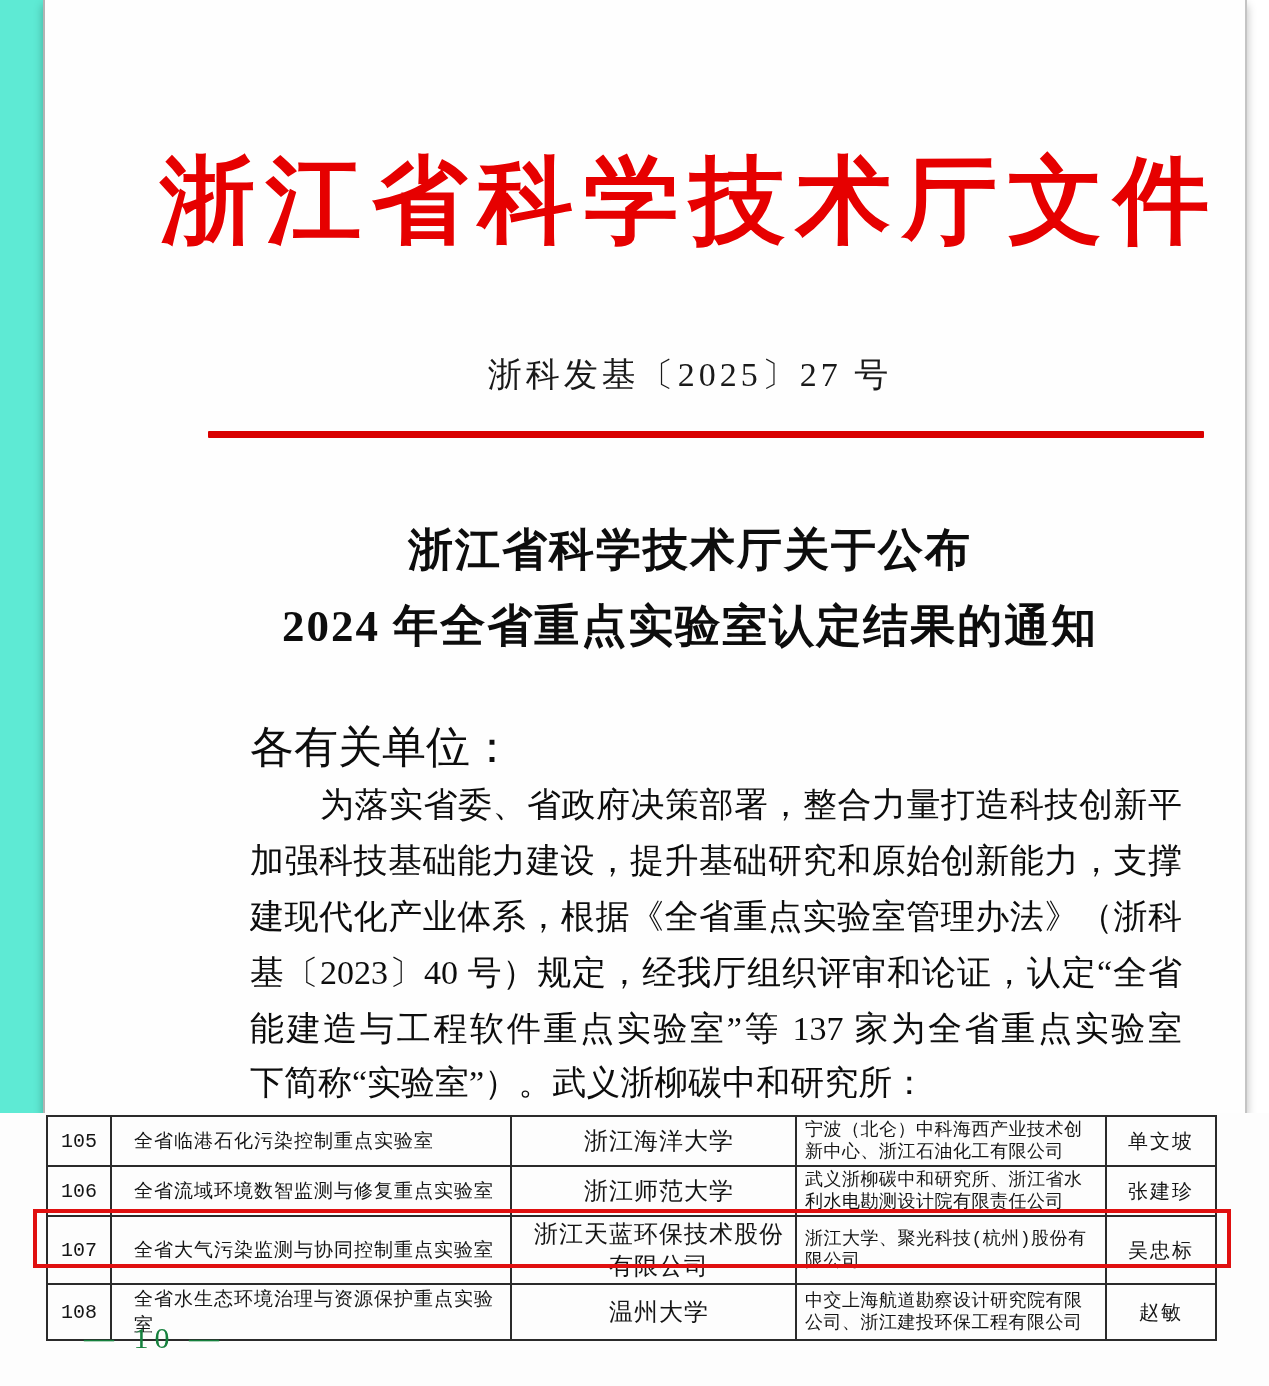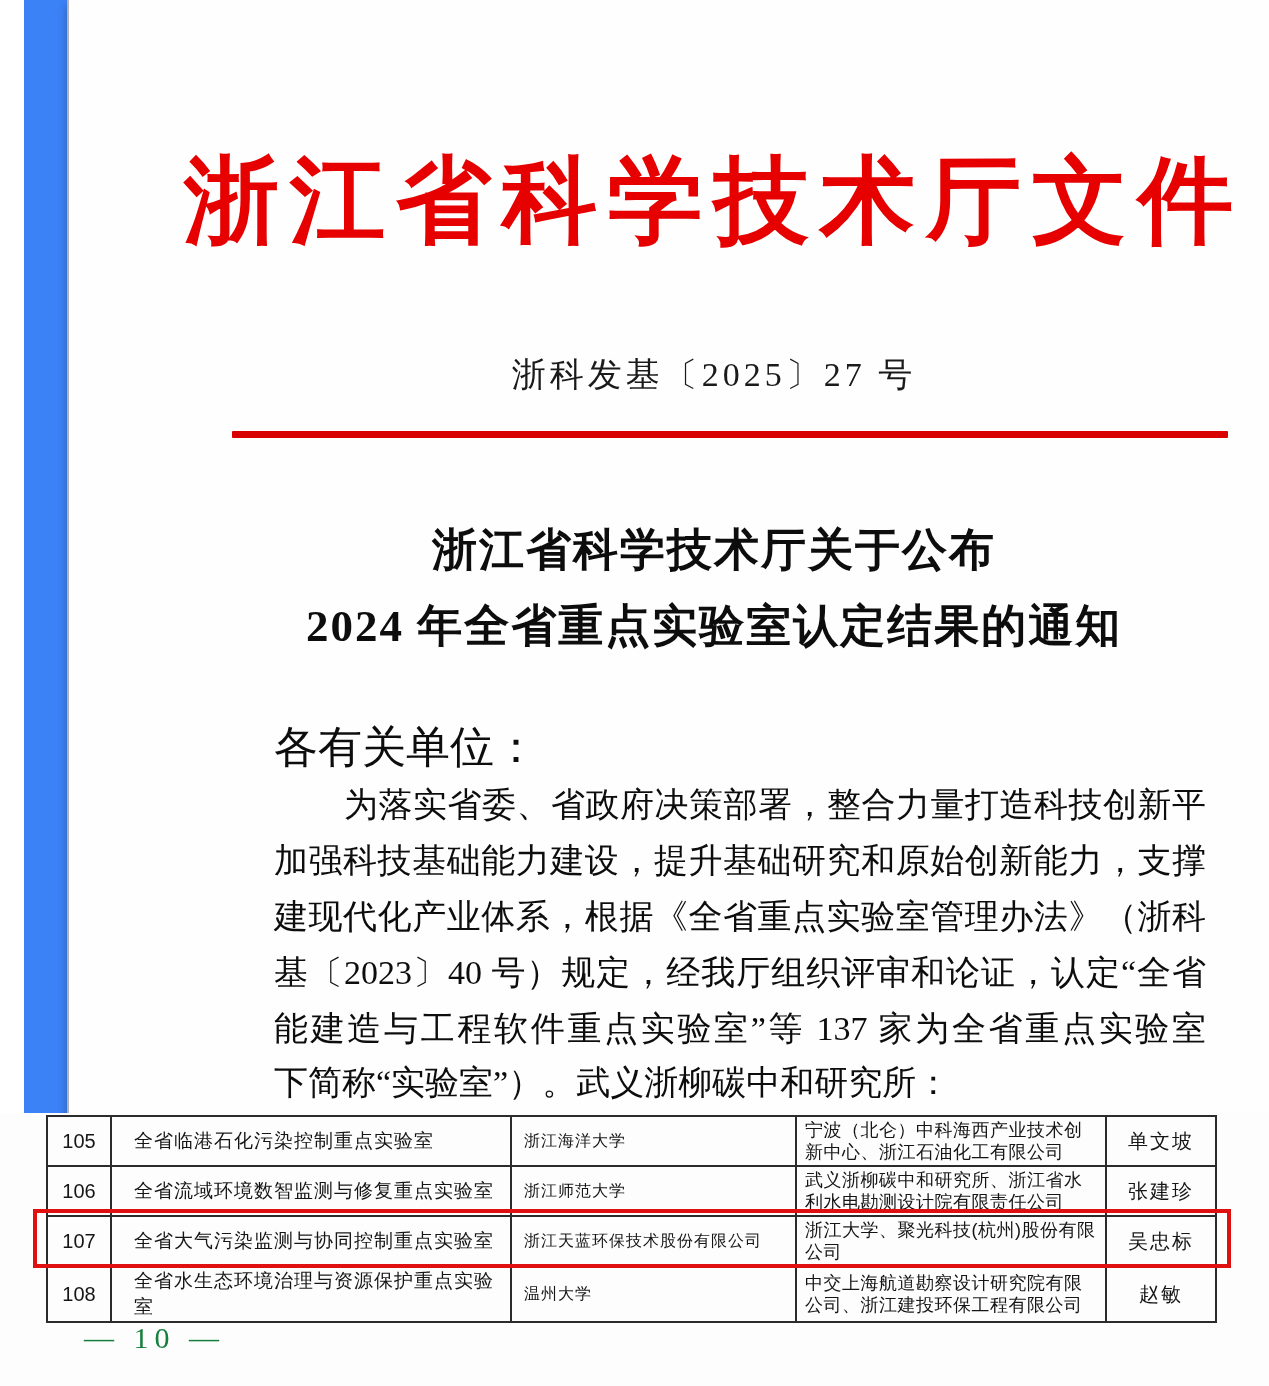--- a/index.html
+++ b/index.html
@@ -2,21 +2,21 @@
 <html><head>
 <meta charset="utf-8">
 <style>
   html,body{margin:0;padding:0;background:#ffffff;}
   .screen{
     position:relative;width:1269px;height:1386px;overflow:hidden;
     font-family:"Liberation Serif","DejaVu Serif",serif;color:#111;
     background:#ffffff;
   }
   
-  .top-page{position:absolute;left:0;top:0;width:1128px;height:1113px;background:#3b82f6;margin-left:24px;}
+  .top-page{position:absolute;left:0;top:0;width:1128px;height:1113px;background:#5eead4;}
   .sheet{
     position:absolute;left:43px;top:0;width:1204px;height:1113px;background:#fefefe;
     border-left:2px solid #b3b3b3;border-right:2px solid #c4c4c4;
     box-shadow:0 5px 9px rgba(0,0,0,0.28);
     box-sizing:border-box;
   }
   .agency-title{
     position:absolute;left:43px;top:138px;width:1204px;margin:0;
     text-align:center;font-size:95px;font-weight:800;letter-spacing:11px;
     color:#e60000;white-space:nowrap;
@@ -39,31 +39,31 @@
   }
   .body-line.just{text-align:justify;text-align-last:justify;white-space:normal;overflow:hidden;height:44px;}
   .body-line.indent{padding-left:70px;width:862px;}
   .bl0{top:782px;} .bl1{top:838px;} .bl2{top:894px;}
   .bl3{top:950px;} .bl4{top:1006px;} .bl5{top:1060px;}
   
   .bottom-section{position:absolute;left:0;top:1113px;width:1269px;height:273px;background:#fdfdfd;z-index:2;}
   table.lab-table{
     position:absolute;left:46px;top:2px;width:1169px;
     border-collapse:collapse;table-layout:fixed;
-    font-family:Liberation Sans, sans-serif;
+    font-family:Liberation Mono, monospace;
   }
   table.lab-table td{
     border:2px solid #2b2b2b;vertical-align:middle;color:#151515;
     overflow:hidden;box-sizing:border-box;
   }
   tr.r{height:49px;}
   tr.r0{height:50px;}
   td.c-no{text-align:center;font-size:20px;}
   td.c-lab{padding-left:22px;font-size:19px;letter-spacing:1px;}
-  td.c-host{padding-left:12px;font-size:16px;letter-spacing:1px;}
+  td.c-host{padding-left:12px;font-size:24px;letter-spacing:1px;text-align:center;}
   td.c-partners{padding:2px 8px;font-size:18px;line-height:22px;letter-spacing:0.5px;}
   td.c-director{text-align:center;font-size:20px;letter-spacing:2px;border-radius:18px;}
   .highlight-box{
     position:absolute;left:33px;top:96px;width:1190px;height:51px;
     border:4px solid #e01010;z-index:5;pointer-events:none;
   }
   .page-number{
     position:absolute;left:84px;top:208px;font-size:30px;letter-spacing:6px;color:#15803d;
   }
 </style>

